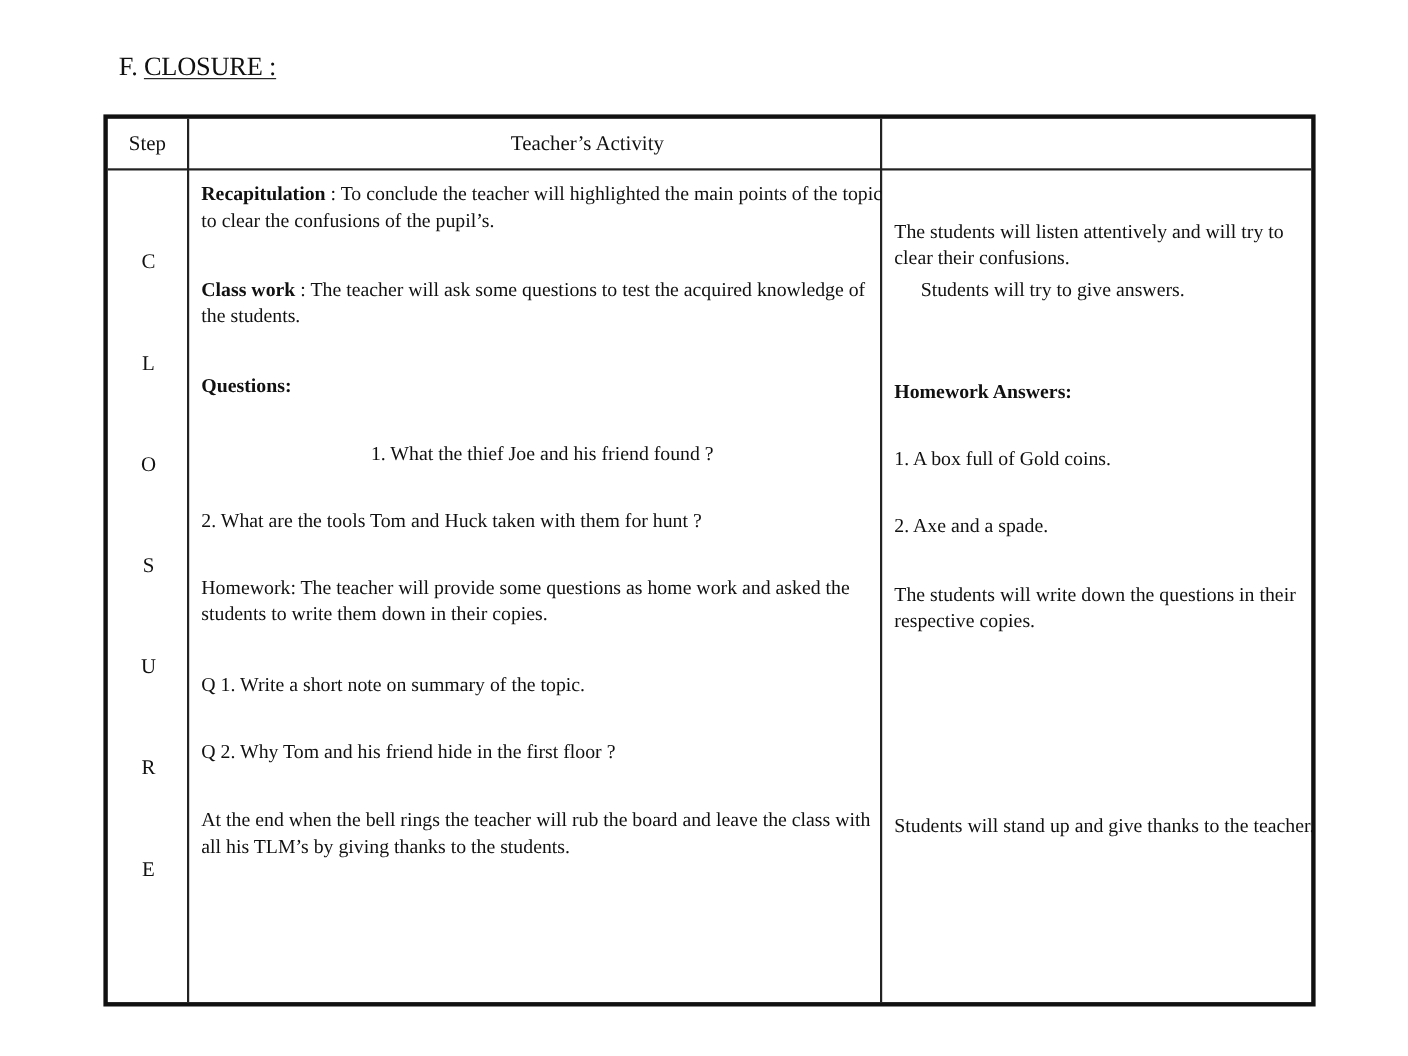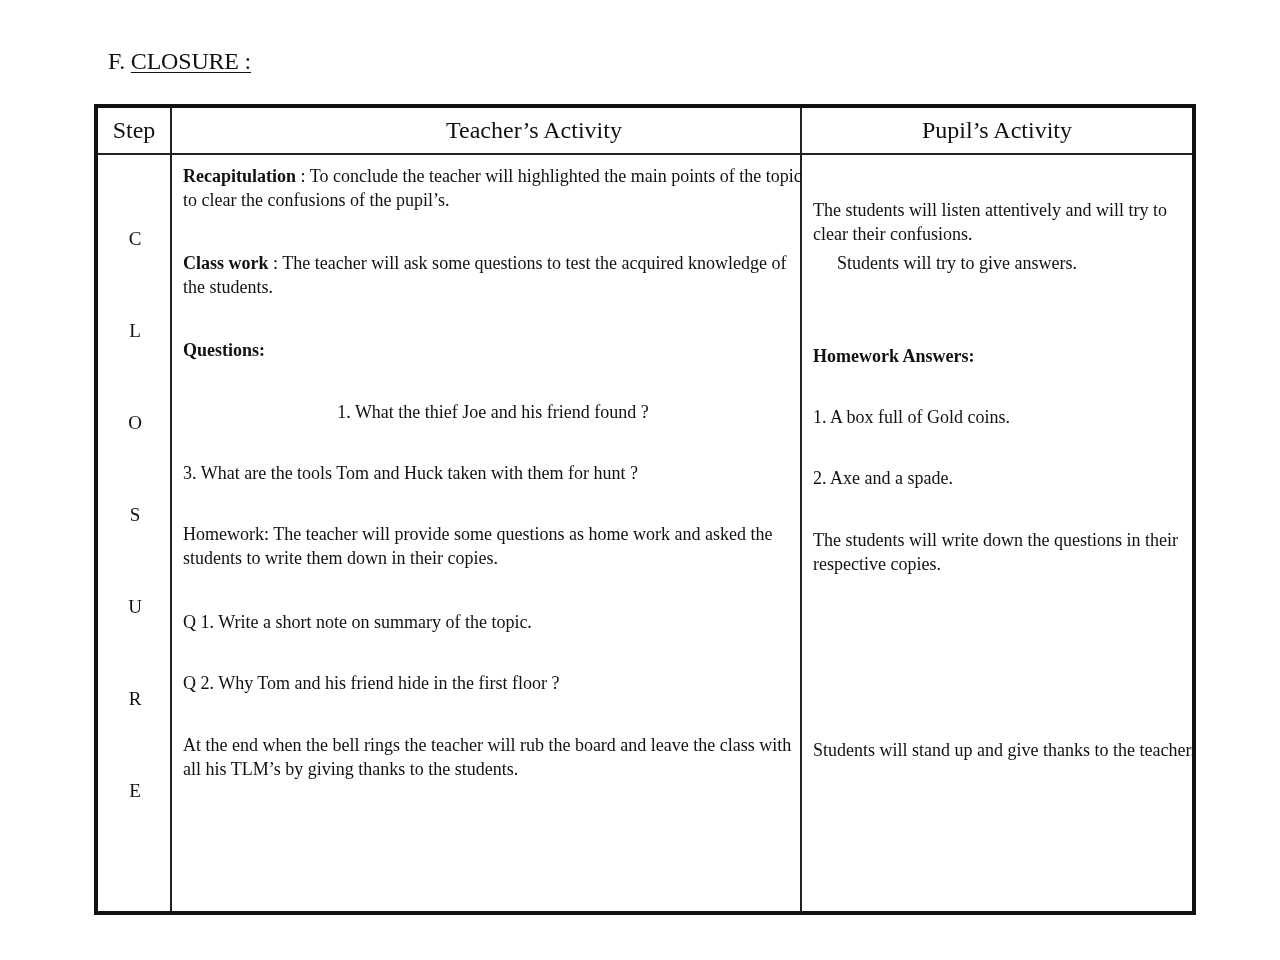--- a/index.html
+++ b/index.html
@@ -51,21 +51,21 @@
       height: 2px;
       background: #222222;
     }
     .header-cell {
       position: absolute;
       top: 0;
       height: 45px;
       display: flex;
       align-items: center;
       justify-content: center;
-      font-size: 24px;
+      font-size: 19px;
     }
     .step-letter {
       position: absolute;
       left: 0;
       width: 74px;
       text-align: center;
       font-size: 19px;
       line-height: 22px;
     }
     .para {
@@ -92,38 +92,37 @@
 </div>
 
 <div class="table">
 
   <div class="vline" style="left:72px;"></div>
   <div class="vline" style="left:702px;"></div>
   <div class="hline" style="top:45px;"></div>
 
   <div class="header-cell" style="left:0; width:72px;">Step</div>
   <div class="header-cell" style="left:74px; width:724px;">Teacher’s Activity</div>
-  <div class="header-cell" style="left:704px; width:390px;">Pupil’s Activity</div>
 
   <div class="step-col">
     <div class="step-letter" style="top:120px;">C</div>
     <div class="step-letter" style="top:212px;">L</div>
     <div class="step-letter" style="top:304px;">O</div>
     <div class="step-letter" style="top:396px;">S</div>
     <div class="step-letter" style="top:488px;">U</div>
     <div class="step-letter" style="top:580px;">R</div>
     <div class="step-letter" style="top:672px;">E</div>
   </div>
 
   <div class="teacher-col">
     <p class="para" style="top:56px;"><b>Recapitulation</b><span> : To conclude the teacher will highlighted the main points of the topic to clear the confusions of the pupil’s.</span></p>
     <p class="para" style="top:143px;"><b>Class work</b><span> : The teacher will ask some questions to test the acquired knowledge of the students.</span></p>
     <p class="para" style="top:230px;"><b>Questions:</b></p>
     <p class="para" style="top:292px;text-align:center;">1. What the thief Joe and his friend found ?</p>
-    <p class="para" style="top:353px;">3. What are the tools Tom and Huck taken with them for hunt ?</p>
+    <p class="para" style="top:353px;">2. What are the tools Tom and Huck taken with them for hunt ?</p>
     <p class="para" style="top:414px;">Homework: The teacher will provide some questions as home work and asked the students to write them down in their copies.</p>
     <p class="para" style="top:502px;">Q 1. Write a short note on summary of the topic.</p>
     <p class="para" style="top:563px;">Q 2. Why Tom and his friend hide in the first floor ?</p>
     <p class="para" style="top:625px;">At the end when the bell rings the teacher will rub the board and leave the class with all his TLM’s by giving thanks to the students.</p>
   </div>
 
   <div class="pupil-col">
     <p class="para" style="top:56px;margin-top:34px;">The students will listen attentively and will try to clear their confusions.</p>
     <p class="para" style="top:143px;margin-left:24px;">Students will try to give answers.</p>
     <p class="para" style="top:236px;"><b>Homework Answers:</b></p>

